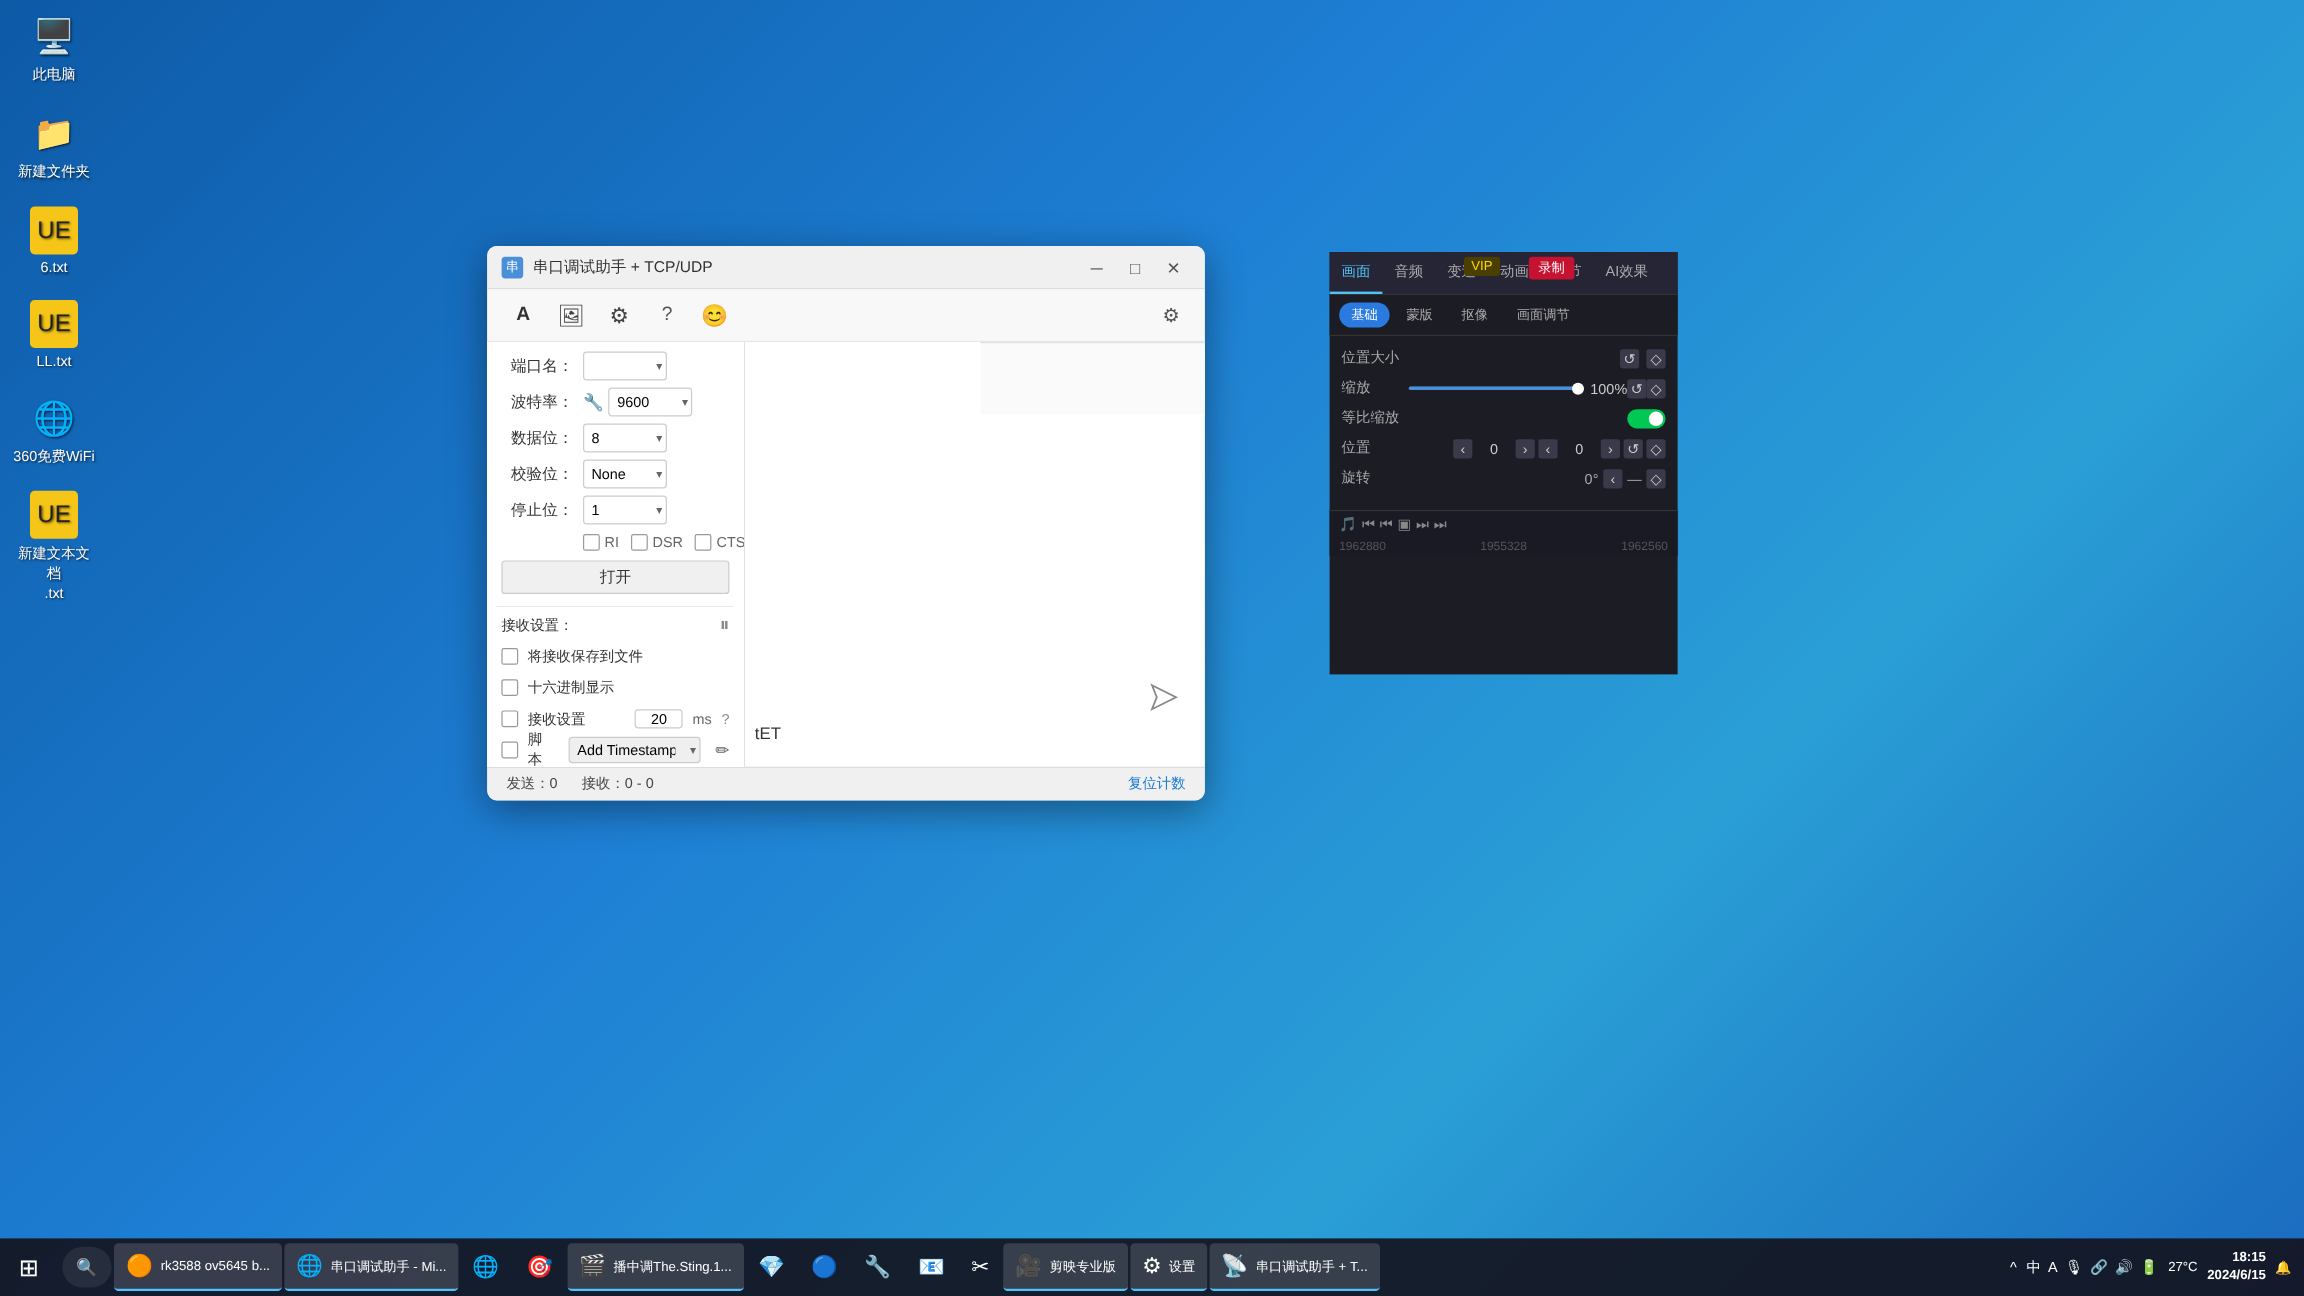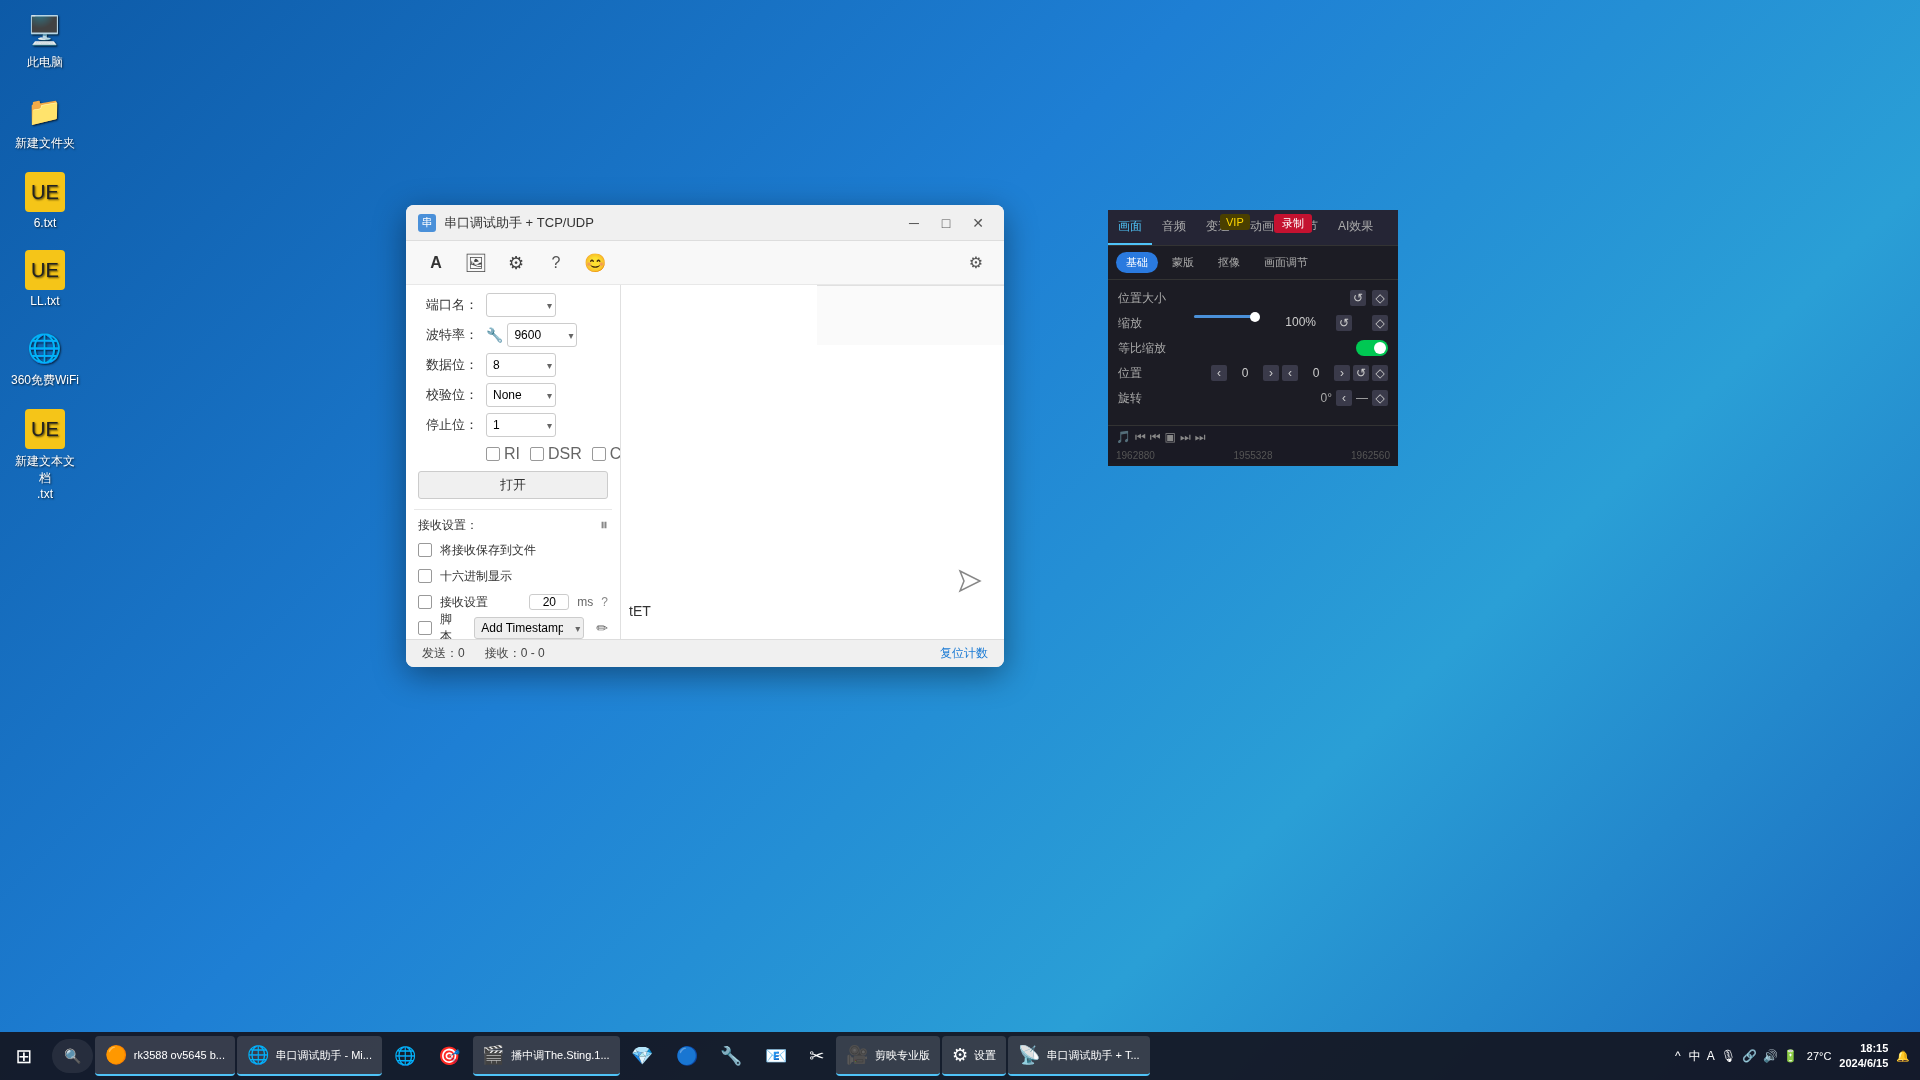--- a/index.html
+++ b/index.html
@@ -251,21 +251,21 @@
       display: flex;
       align-items: center;
       gap: 10px;
       padding: 4px 0;
       margin-left: 68px;
     }
     .signal-item {
       display: flex;
       align-items: center;
       gap: 4px;
-      font-size: 16px;
+      font-size: 12px;
       color: #666;
     }
     .signal-checkbox {
       width: 14px; height: 14px;
       border: 1px solid #999;
       border-radius: 2px;
       background: white;
     }
     .open-btn {
       width: 100%;
@@ -334,21 +334,21 @@
       font-size: 12px;
       color: #444;
     }
 
     
     .jy-right-panel {
       position: absolute;
       top: 210px;
       left: 1108px;
       width: 290px;
-      height: 256px;
+      height: 352px;
       background: #1c1c24;
       z-index: 10;
     }
 
     
     .jy-nav {
       display: flex;
       height: 36px;
       background: #252535;
       border-bottom: 1px solid #333;
@@ -367,23 +367,23 @@
       color: #4fc3f7;
       border-bottom-color: #4fc3f7;
     }
 
     
     .jy-content {
       padding: 10px;
     }
     .jy-row {
       display: flex;
-      align-items: flex-start;
+      align-items: center;
       margin-bottom: 8px;
-      gap: 20px;
+      gap: 0;
     }
     .jy-row-label {
       font-size: 12px;
       color: #aaa;
       width: 50px;
     }
     .jy-value {
       font-size: 12px;
       color: #ccc;
       width: 35px;

